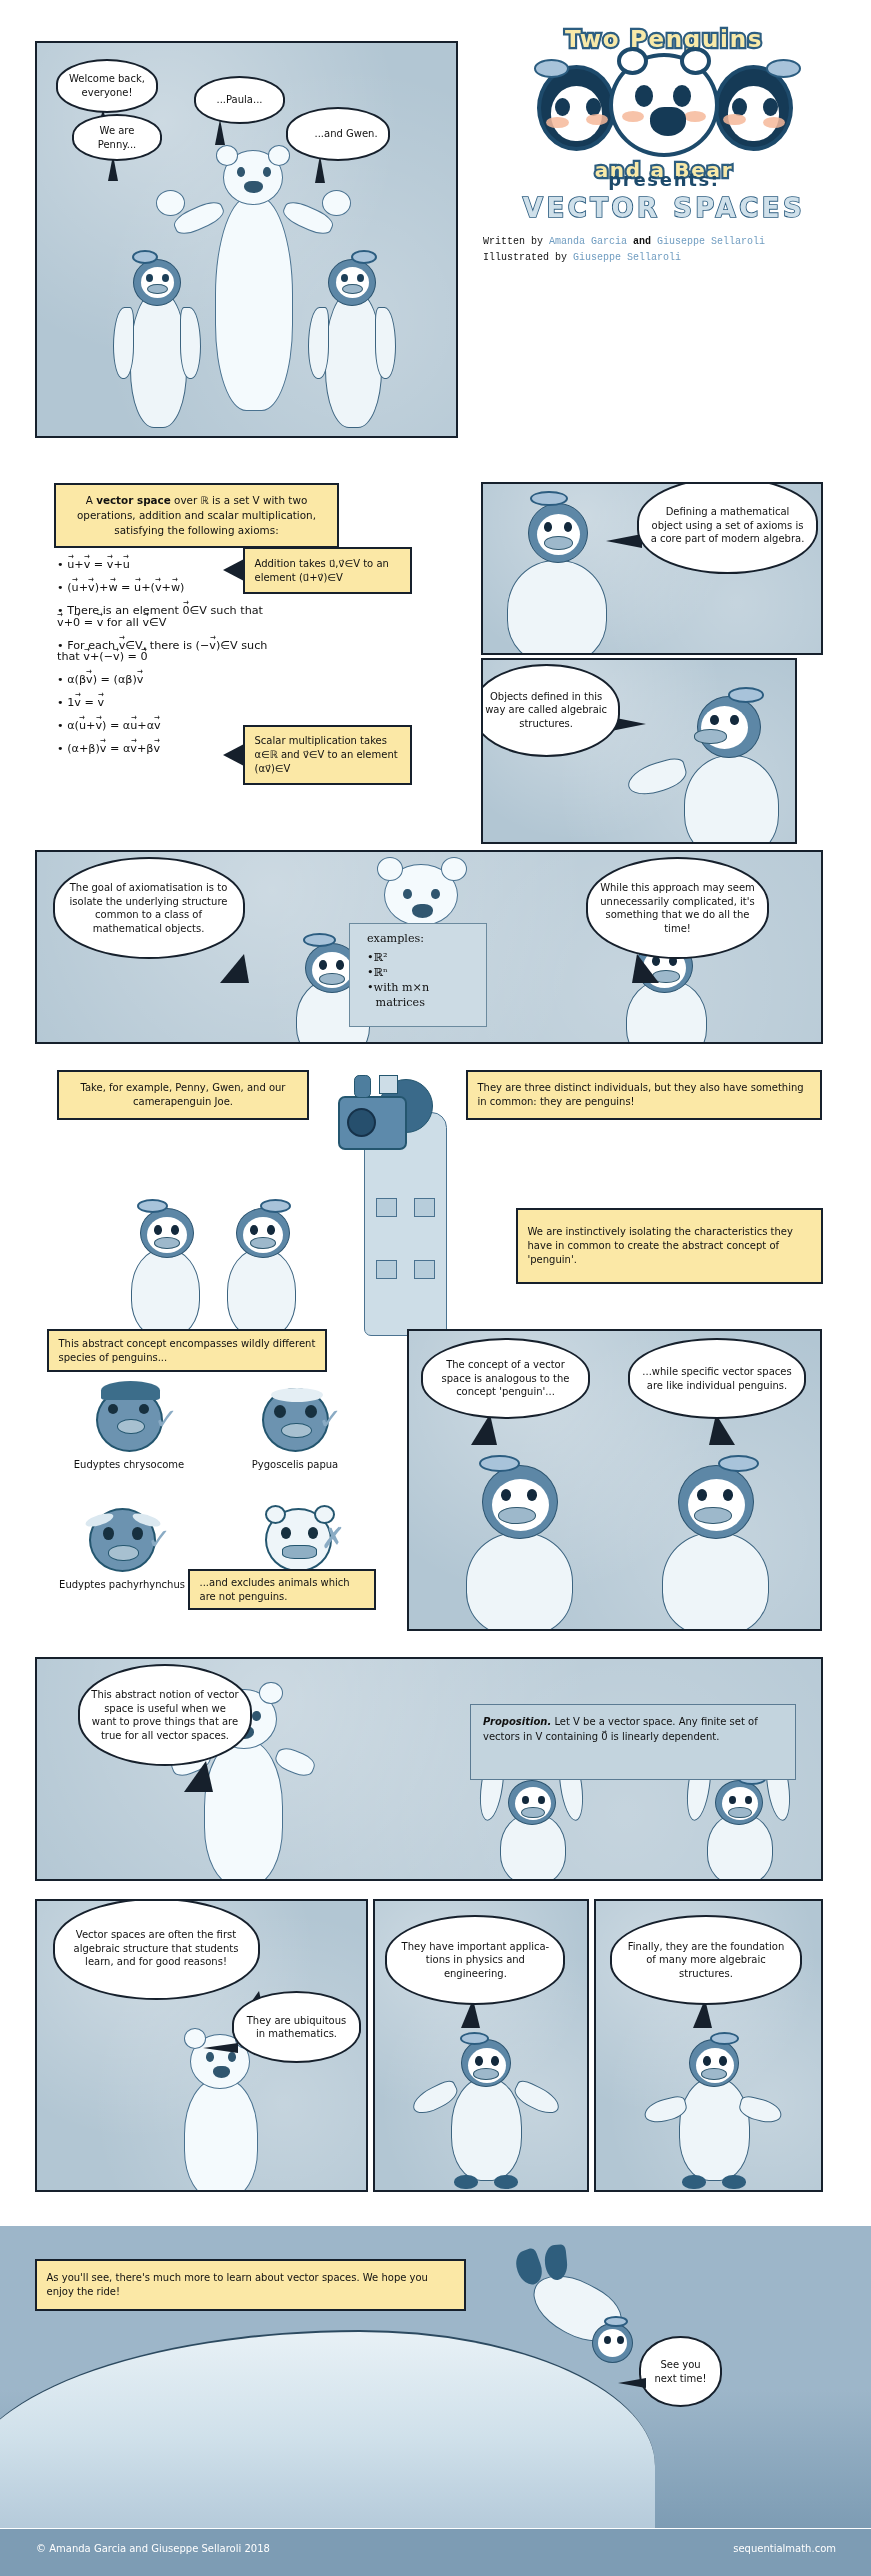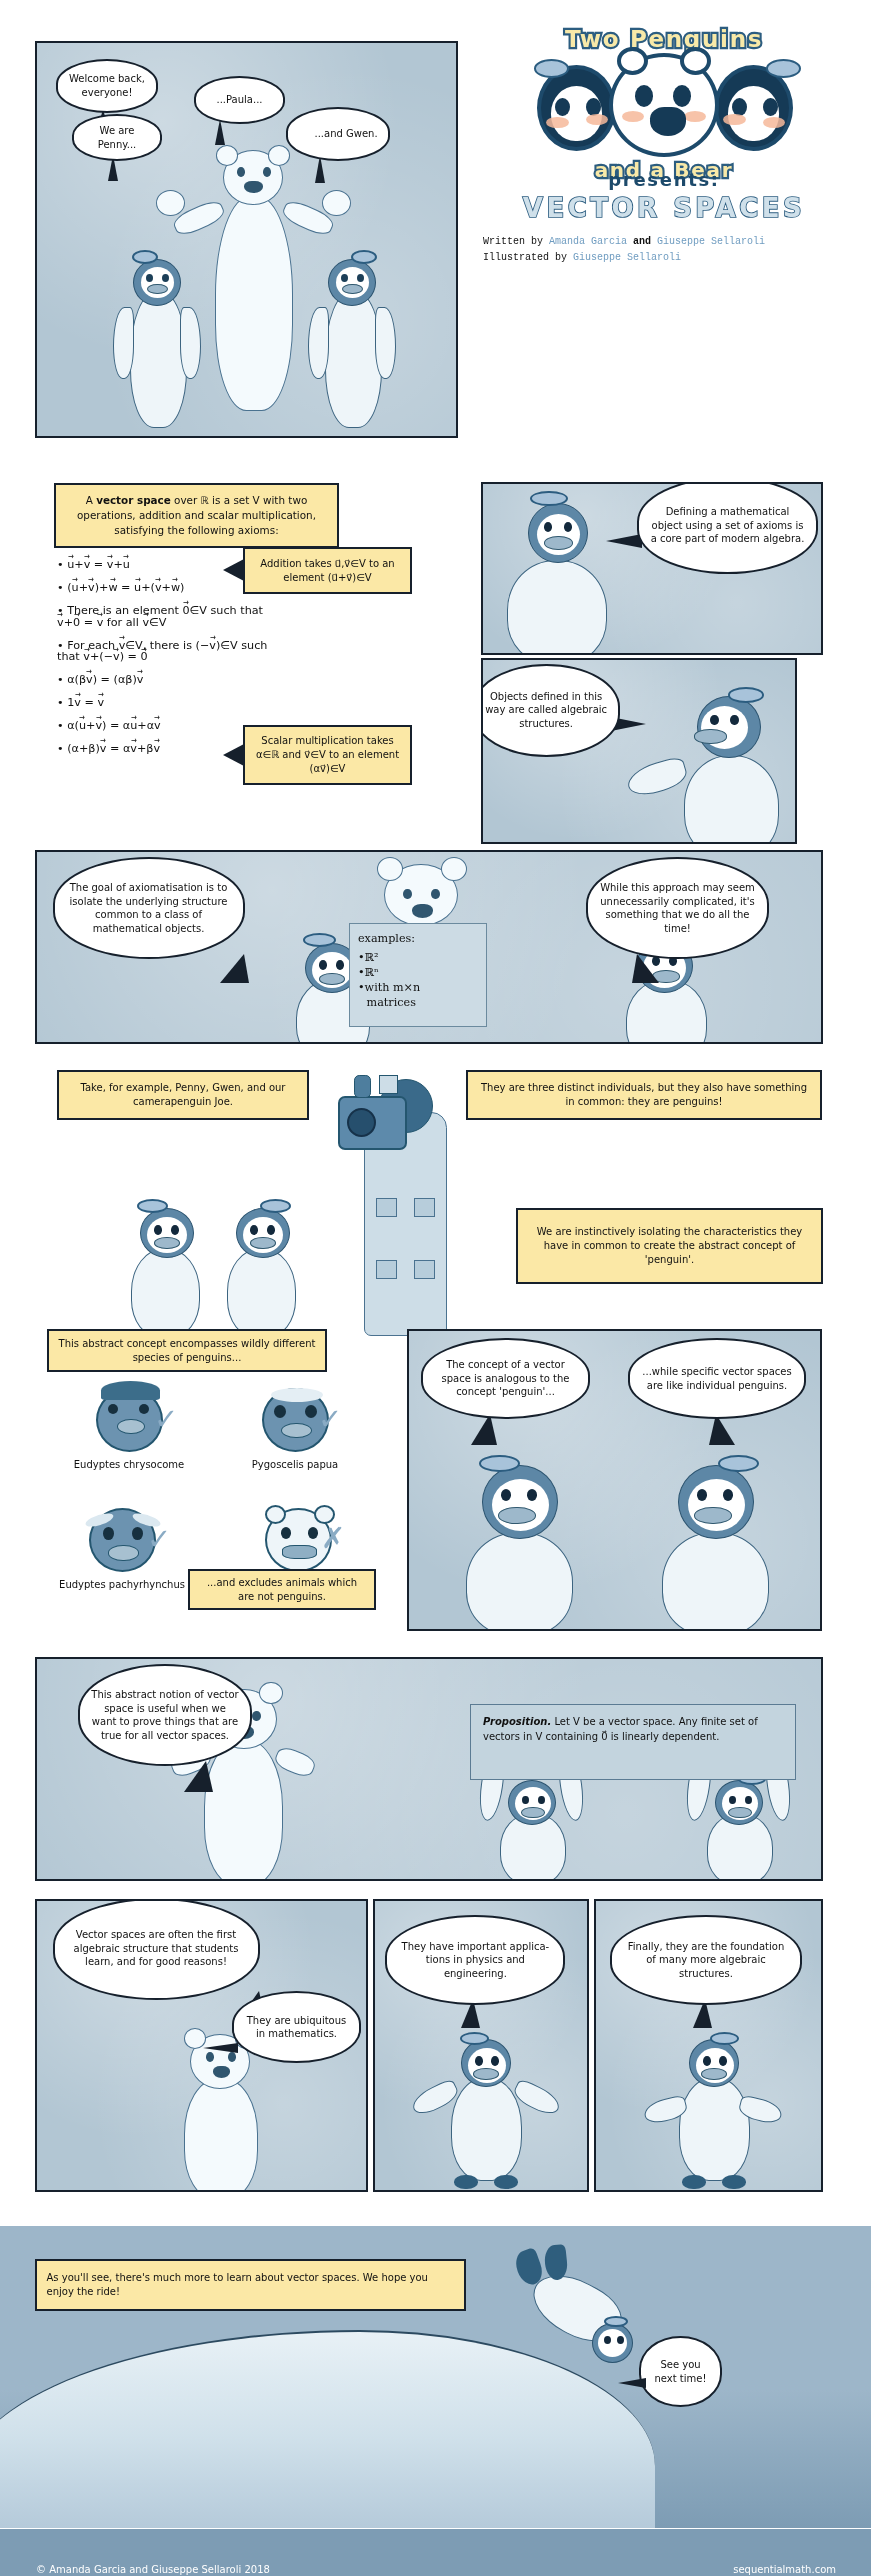--- a/index.html
+++ b/index.html
@@ -48,21 +48,20 @@
   }
 
   
   .cap {
     position: absolute;
     background: #fbe8a6;
     border: 2.2px solid #16202c;
     font-size: 10px;
     line-height: 1.4;
     padding: 7px 9.5px;
-    text-align: center;
     color: #111;
     z-index: 6;
   }
   .cap.left { text-align: left; }
 
   
   .logo-wrap { position: absolute; left: 483px; top: 24px; width: 362px; height: 160px; }
   .logo-arc-top, .logo-arc-bot {
     position: absolute; width: 100%; text-align: center;
     font-family: "DejaVu Sans", sans-serif;
@@ -163,21 +162,21 @@
     position:absolute; left: 470px; top: 1704px; width: 326px; height: 76px;
     background: #c3d4de; border: 1.7px solid #5b7b93;
     padding: 8.6px 12px; font-size: 10px; line-height:1.5;
   }
   .prop-sign b { font-style: italic; }
 
   
   .ex-sign {
     position:absolute; left: 349px; top: 923px; width: 138px; height: 104px;
     background: #ccdbe4; border: 1.7px solid #6b8a9e;
-    padding: 7px 8px; font-size: 11.2px; line-height:1.35;
+    padding: 7px 17px; font-size: 11.2px; line-height:1.35;
     font-family: "DejaVu Serif", serif;
   }
 
   
   .iceberg-box {
     position:absolute; left: 0; top: 2283px; width: 872px; height: 246px;
     background: #9db6c9; overflow:hidden;
   }
   .berg {
     position:absolute; left: -35px; bottom: 0; width: 690px; height: 198px;
@@ -187,21 +186,21 @@
   }
   .water {
     position:absolute; left:0; bottom:0; width:872px; height: 102px;
     background: linear-gradient(180deg,#9db6c9,#7d9cb4);
   }
   .footer {
     position:absolute; left:0; top: 2529px; width: 872px; height: 47px;
     background: #7d9cb4;
   }
   .footer span {
-    position:absolute; top: 14px; font-size: 10px; color:#ffffff;margin-top:21px;
+    position:absolute; top: 14px; font-size: 10px; color:#ffffff;
   }
   .f-left { left: 36px; }
   .f-right { right: 36px; }
 
   
   .figure { position:absolute; }
   .pen-body {
     position:absolute; background: #eef5f9; border: 1.7px solid #3c6480;
     border-radius: 48% 48% 42% 42%;
   }

